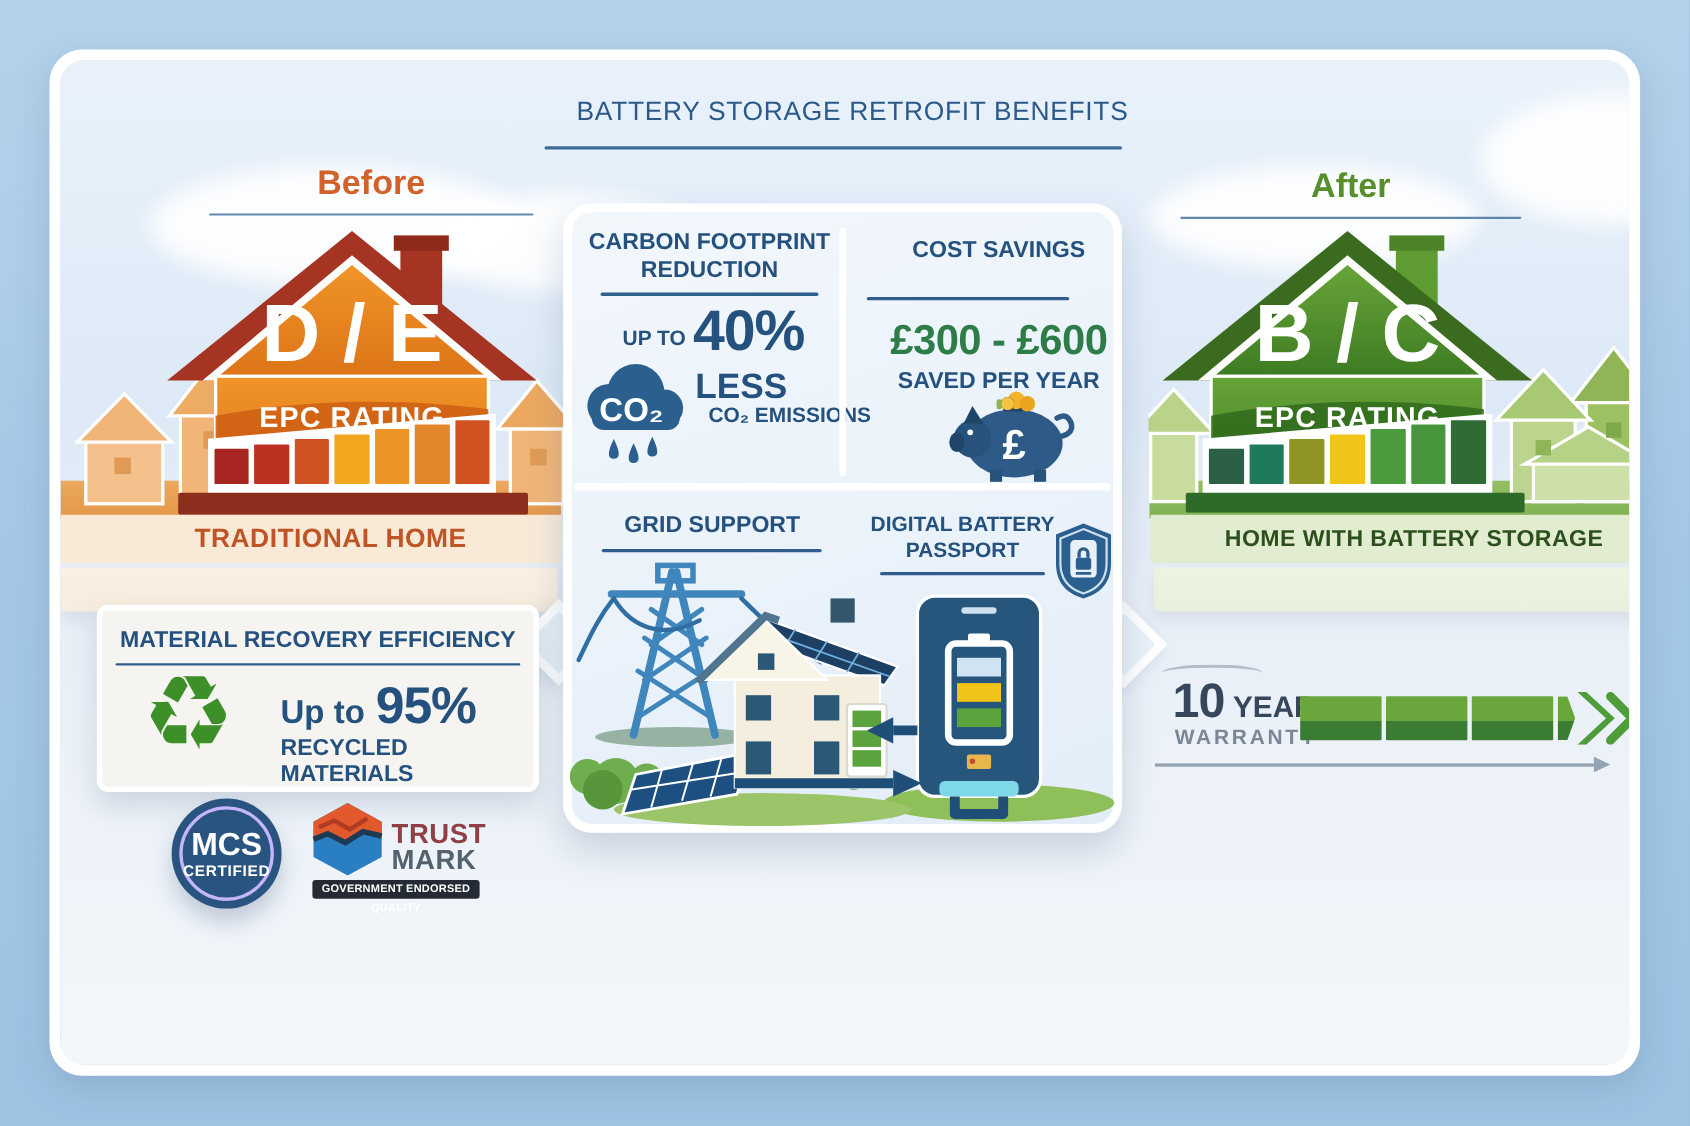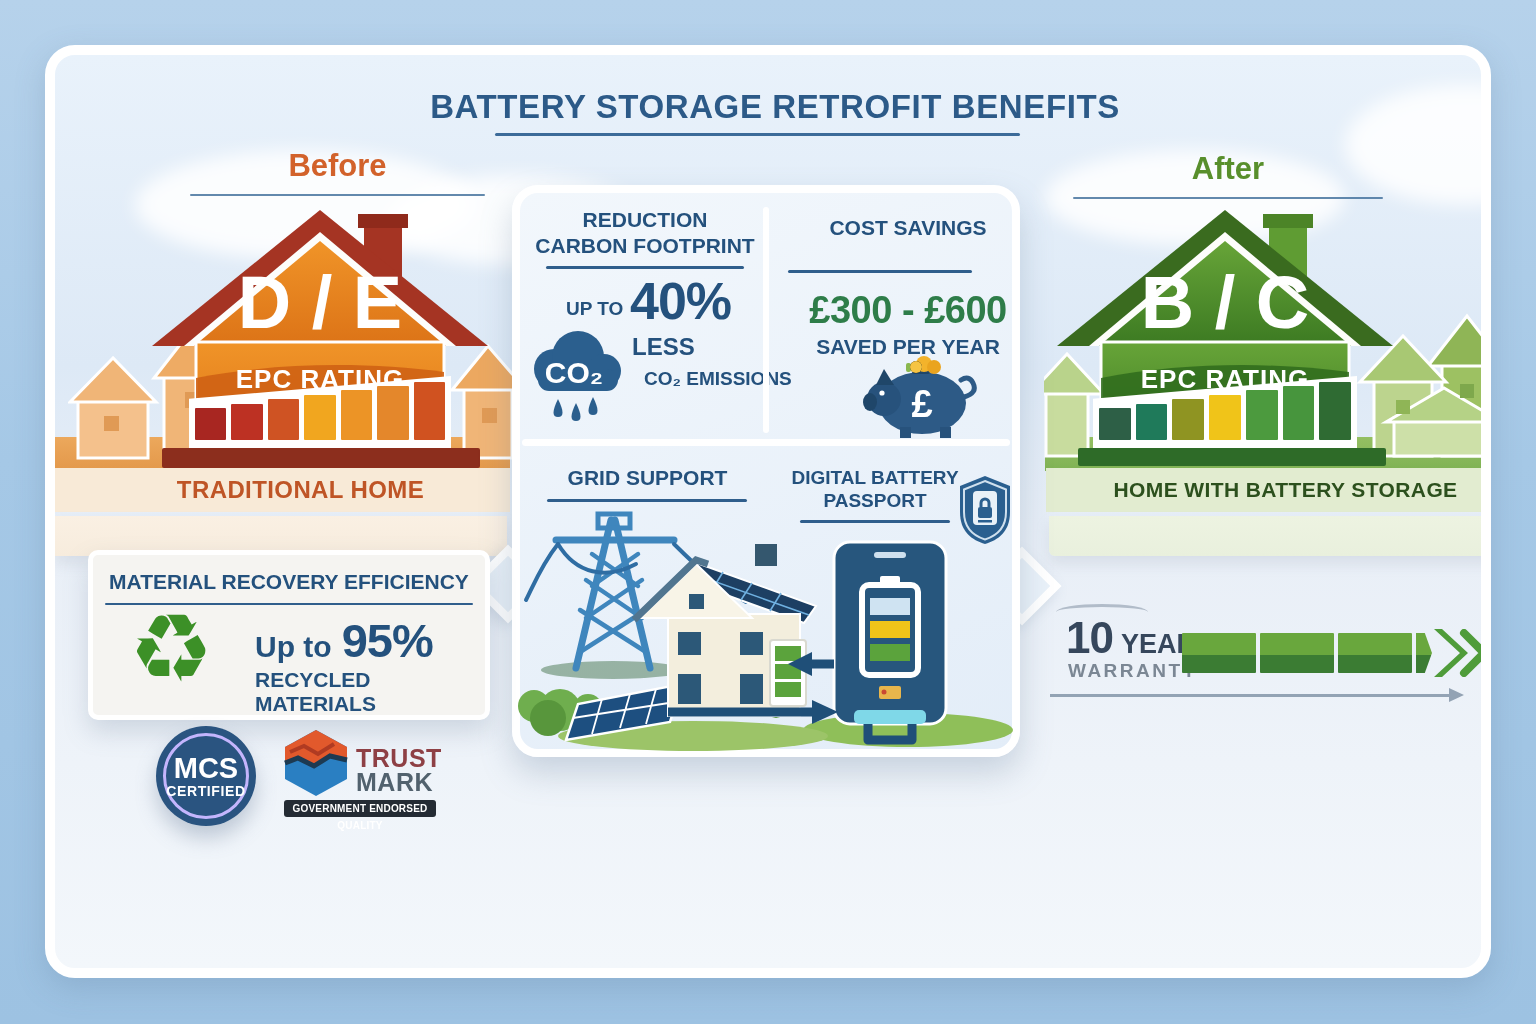--- a/index.html
+++ b/index.html
@@ -6,21 +6,21 @@
   *{box-sizing:border-box;font-family:"Liberation Sans","DejaVu Sans",sans-serif;}
   .stage{position:relative;width:1536px;height:1024px;overflow:hidden;
          background:linear-gradient(180deg,#b6d2eb 0%,#a5c8e6 45%,#9dc2e2 100%);}
   .frame{position:absolute;left:45px;top:45px;width:1446px;height:933px;
          border:10px solid #ffffff;border-radius:30px;
          background:linear-gradient(180deg,#e9f2fb 0%,#dde9f6 34%,#e9eff7 55%,#f3f7fb 100%);
          box-shadow:0 10px 30px rgba(90,120,150,.25);overflow:hidden;}
   .cloud{position:absolute;background:rgba(255,255,255,.85);border-radius:50%;filter:blur(9px);}
   .abs{position:absolute;}
   .ctr{text-align:center;}
-  .poster-title{font-size:33px;font-weight:700;letter-spacing:.6px;color:#2c5a88;}
+  .poster-title{font-size:24px;font-weight:400;letter-spacing:.6px;color:#2c5a88;}
   .rule{background:#3c6b99;border-radius:2px;}
   .col-label{font-size:31px;font-weight:800;}
   .cap-band{font-weight:800;letter-spacing:.4px;line-height:44px;text-align:center;}
   .strip{display:flex;align-items:flex-end;gap:5px;}
   .strip>div{flex:1;border-radius:1px;}
   .strip-back{background:#fff;}
   .panel{background:linear-gradient(160deg,#f2f7fc 0%,#e3edf8 100%);
          border:8px solid #fff;border-radius:26px;
          box-shadow:0 16px 32px rgba(100,125,155,.28);}
   .tail{background:#fff;transform:rotate(45deg);box-shadow:0 6px 14px rgba(100,125,155,.2);}
@@ -177,27 +177,27 @@
                 box-shadow:0 8px 14px rgba(140,150,165,.18);border-radius:0 0 0 6px;"></div>
 
     <div class="abs tail" style="left:425px;top:501px;width:56px;height:56px;"></div>
     <div class="abs tail-in" style="left:433px;top:509px;width:40px;height:40px;"></div>
     <div class="abs tail" style="left:939px;top:503px;width:56px;height:56px;"></div>
     <div class="abs tail-in" style="left:947px;top:511px;width:40px;height:40px;"></div>
 
     <div class="abs panel" style="left:457px;top:130px;width:508px;height:572px;"></div>
 
     <div class="abs ctr p-title" style="left:465px;top:152px;width:250px;">
+      <div>CARBON FOOTPRINT</div>
       <div>REDUCTION</div>
-      <div>CARBON FOOTPRINT</div>
     </div>
     <div class="abs p-rule" style="left:491px;top:211px;width:198px;height:3px;"></div>
     <div class="abs big-num" style="left:511px;top:243px;font-size:19px;">UP TO</div>
     <div class="abs big-num" style="left:575px;top:216px;font-size:52px;letter-spacing:-1px;">40%</div>
-    <div class="abs big-num" style="left:577px;top:278px;font-size:24px;">LESS</div>
+    <div class="abs big-num" style="left:577px;top:278px;font-size:32px;">LESS</div>
     <div class="abs" style="left:577px;top:313px;font-size:19px;font-weight:600;color:#24517d;margin-left:12px;">CO₂ EMISSIONS</div>
     <svg class="abs" viewBox="0 0 100 112" style="left:471px;top:258px;width:100px;height:112px;">
       <circle cx="28" cy="56" r="20" fill="#2b5f8e"></circle>
       <circle cx="52" cy="44" r="26" fill="#2b5f8e"></circle>
       <circle cx="78" cy="58" r="17" fill="#2b5f8e"></circle>
       <rect x="12" y="56" width="80" height="22" rx="11" fill="#2b5f8e"></rect>
       <text x="48" y="70" font-size="30" font-weight="bold" fill="#ffffff" text-anchor="middle">CO₂</text>
       <path d="M32,86 C26,98 26,104 32,104 C38,104 38,98 32,86 Z" fill="#2b5f8e"></path>
       <path d="M50,90 C44,102 44,108 50,108 C56,108 56,102 50,90 Z" fill="#2b5f8e"></path>
       <path d="M67,84 C61,96 61,102 67,102 C73,102 73,96 67,84 Z" fill="#2b5f8e"></path>

